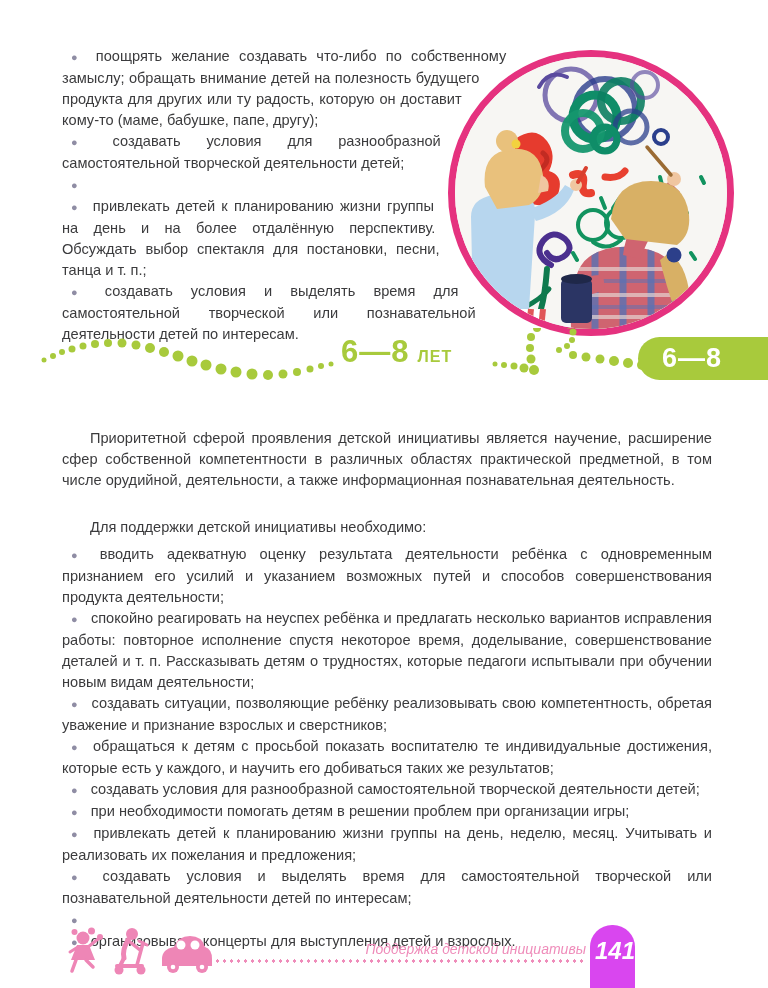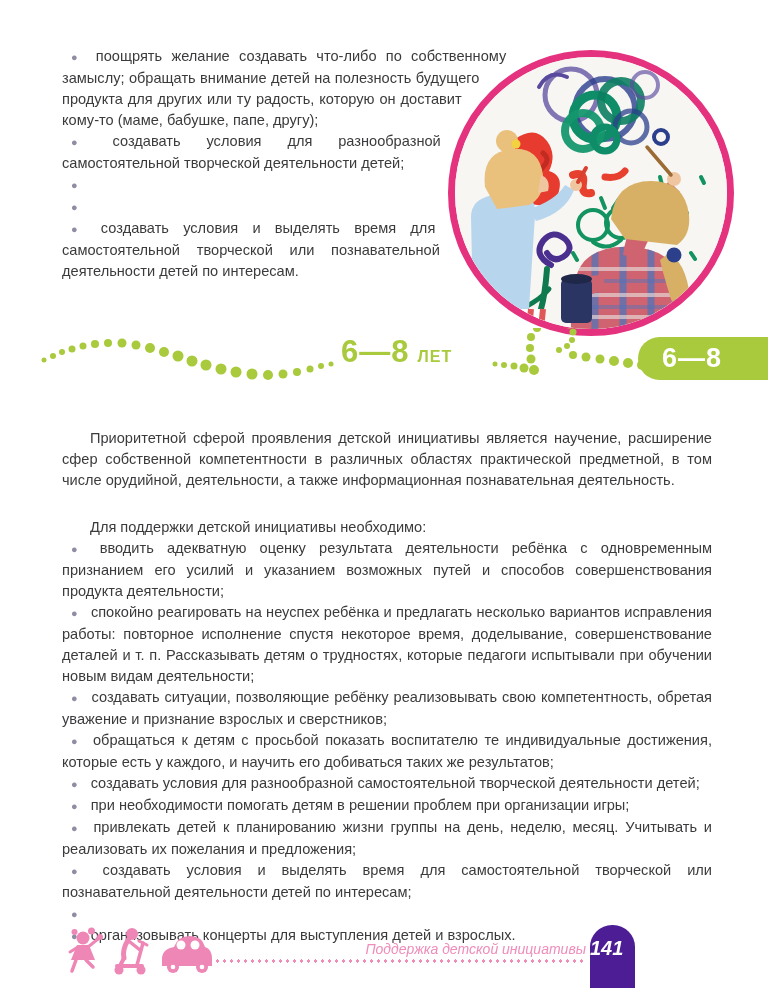--- a/index.html
+++ b/index.html
@@ -30,33 +30,33 @@
   .age-heading .num{font-size:31px;letter-spacing:1px;}
   .age-heading .word{font-size:16px;text-transform:uppercase;margin-left:8px;letter-spacing:1px;}
   .age-tab{
     position:absolute;right:0;top:-13px;width:130px;height:43px;background:#a8ca3c;
     border-radius:22px 0 0 22px;color:#fff;font-weight:bold;font-size:27px;line-height:42px;
     padding-left:24px;box-sizing:border-box;letter-spacing:1px;
   }
   
   .main{padding:6px 56px 0 62px;}
   .main .indent{text-indent:28px;margin-top:26px;}
-  .main .li.first{margin-top:0;}
+  .main .li.first{margin-top:6px;}
   
   .footer{position:absolute;left:0;right:0;bottom:0;height:80px;font-style:italic;}
   .footer-icons{position:absolute;left:62px;bottom:11px;width:152px;height:52px;}
   .footer-rule{
     position:absolute;left:214px;width:372px;bottom:25px;height:4px;
     background-image:radial-gradient(circle,#ef8cba 1.5px,rgba(0,0,0,0) 1.7px);
     background-size:7px 4px;background-repeat:repeat-x;background-position:0 50%;
   }
   .footer-label{position:absolute;left:214px;width:372px;bottom:31px;text-align:right;color:#ef8cba;font-size:14px;}
   .badge{
-    position:absolute;left:590px;bottom:0;width:45px;height:63px;background:#4c1d95;
-    border-radius:22px 22px 0 0;color:#fff;font-weight:bold;font-size:20px;text-align:left;
+    position:absolute;left:590px;bottom:0;width:45px;height:63px;background:#d946ef;
+    border-radius:22px 22px 0 0;color:#fff;font-weight:bold;font-size:24px;text-align:right;
     padding-top:12px;box-sizing:border-box;
   }
 </style>
 </head>
 <body>
 
 <div class="page">
 
   <section class="top">
     <div class="photo">
@@ -159,21 +159,21 @@
           <circle cx="124" cy="233" r="6" fill="#f0c6a0"></circle>
           <rect x="106" y="222" width="31" height="44" rx="5" fill="#2b3564"></rect>
           <ellipse cx="121.5" cy="222" rx="15.5" ry="5" fill="#1f2849"></ellipse>
         </g>
       </svg>
     </div>
 
     <p class="li"><span class="dot"></span><span>поощрять желание создавать что-либо по собственному замыслу; обращать внимание детей на полезность будущего продукта для других или ту радость, которую он доставит кому-то (маме, бабушке, папе, другу);</span></p>
     <p class="li"><span class="dot"></span><span>создавать условия для разнообразной самостоятельной творческой деятельности детей;</span></p>
     <p class="li"><span class="dot"></span></p>
-    <p class="li"><span class="dot"></span></p>
+    <p class="li"><span class="dot"></span><span>привлекать детей к планированию жизни группы на день и на более отдалённую перспективу. Обсуждать выбор спектакля для постановки, песни, танца и т. п.;</span></p>
     <p class="li"><span class="dot"></span><span>создавать условия и выделять время для самостоятельной творческой или познавательной деятельности детей по интересам.</span></p>
     <div class="clear"></div>
   </section>
 
   <div class="band">
     <svg class="wave" viewBox="0 0 768 72">
       <g fill="#a8ca3c">
         <circle cx="4" cy="32" r="2.5"></circle>
           <circle cx="13" cy="28" r="3"></circle>
           <circle cx="22" cy="24" r="3"></circle>

